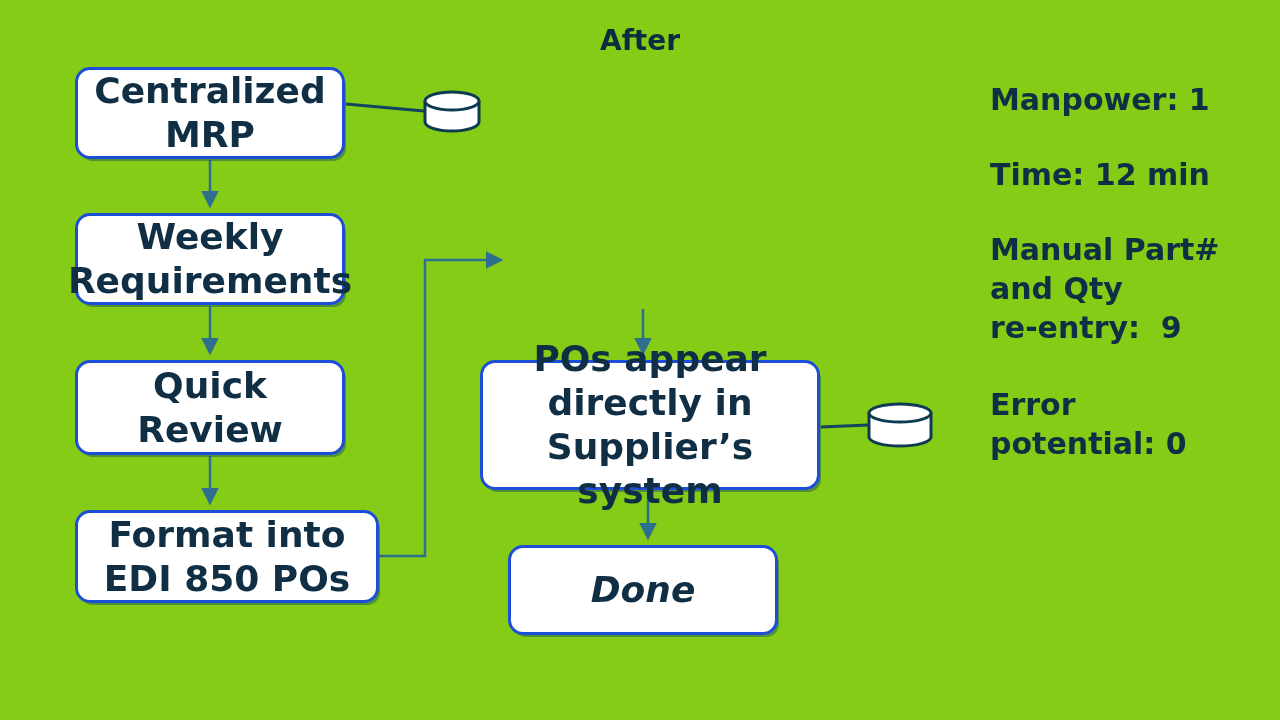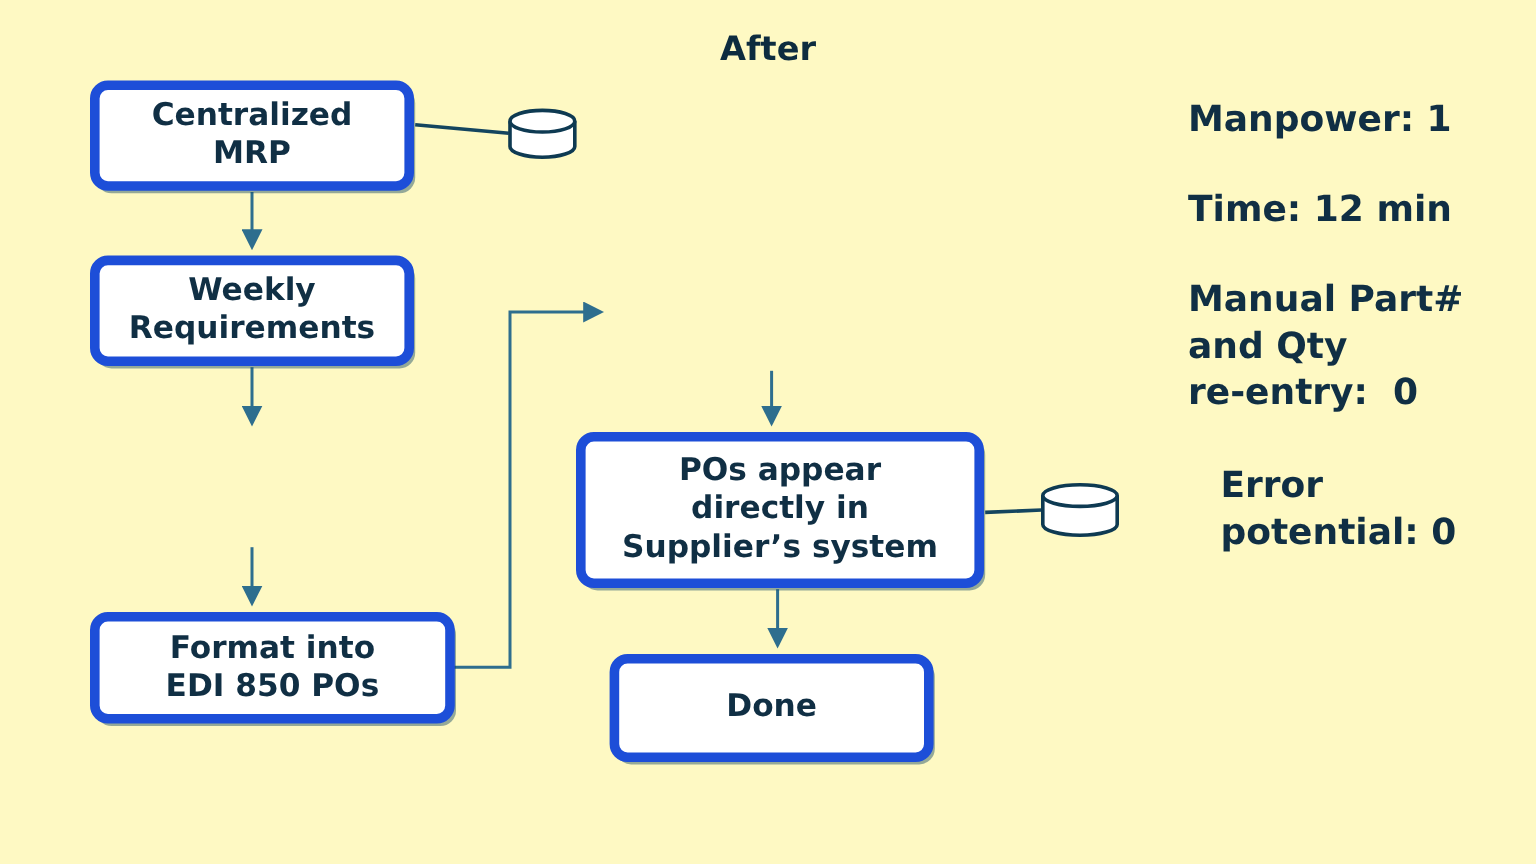--- a/index.html
+++ b/index.html
@@ -1,62 +1,62 @@
 <!DOCTYPE html>
 <html><head>
 <meta charset="utf-8">
 <style>
   html,body{margin:0;padding:0;background:#ffffff;}
   .canvas{
     position:relative;
     width:1280px;height:720px;
-    background:#fef9c3;
+    background:#84cc16;
     font-family:"DejaVu Sans","Liberation Sans",sans-serif;
     overflow:hidden;
   }
   .title{
     position:absolute;
     top:24px;left:0;right:0;
     text-align:center;
     font-size:28px;font-weight:bold;
     color:#0d2c3f;
   }
   .connector-layer{
     position:absolute;left:0;top:0;
     z-index:1;
   }
   .node{
     position:absolute;
     box-sizing:border-box;
     background:#ffffff;
-    border:8px solid #1d4ed8;
+    border:3px solid #1d4ed8;
     border-radius:15px;
     box-shadow:3px 4px 0 -2px rgba(20,70,100,0.45);
     display:flex;align-items:center;justify-content:center;
     text-align:center;
-    font-size:26px;font-weight:bold;
+    font-size:36px;font-weight:bold;
     line-height:1.22;
     color:#102f44;
     white-space:pre-wrap;
     z-index:2;
   }
   .stats p{
     position:absolute;
     margin:0;
     left:990px;
     width:260px;
     font-size:30px;font-weight:bold;
     line-height:39px;
     color:#102f44;
     white-space:pre-wrap;
   }
   #stat-manpower{top:80px;}
   #stat-time{top:155px;}
   #stat-manual{top:230px;}
-  #stat-error{top:385px;margin-left:27px;}
+  #stat-error{top:385px;}
 </style>
 </head>
 <body>
 
 <div class="canvas">
 
   <div class="title">After</div>
 
   <svg class="connector-layer" width="1280" height="720" viewBox="0 0 1280 720">
     <defs>
@@ -90,40 +90,44 @@
   <div class="node" style="left:75px;top:67px;width:270px;height:92px;">
     <span>Centralized
 MRP</span>
   </div>
 
   <div class="node" style="left:75px;top:213px;width:270px;height:92px;">
     <span>Weekly
 Requirements</span>
   </div>
 
+  <div class="node" style="left:75px;top:360px;width:270px;height:95px;">
+    <span>Quick
+Review</span>
+  </div>
 
   <div class="node" style="left:75px;top:510px;width:304px;height:93px;">
     <span>Format into
 EDI 850 POs</span>
   </div>
 
 
   <div class="node" style="left:480px;top:360px;width:340px;height:130px;">
     <span>POs appear
 directly in
 Supplier’s system</span>
   </div>
 
-  <div class="node" style="left:508px;top:545px;width:270px;height:90px;">
+  <div class="node" style="left:508px;top:545px;width:270px;height:90px;font-style:italic;">
     <span>Done</span>
   </div>
 
   <div class="stats">
     <p id="stat-manpower">Manpower: 1</p>
     <p id="stat-time">Time: 12 min</p>
     <p id="stat-manual">Manual Part#
 and Qty
-re-entry:  0</p>
+re-entry:  9</p>
     <p id="stat-error">Error
 potential: 0</p>
   </div>
 
 </div>
 
 </body></html>

